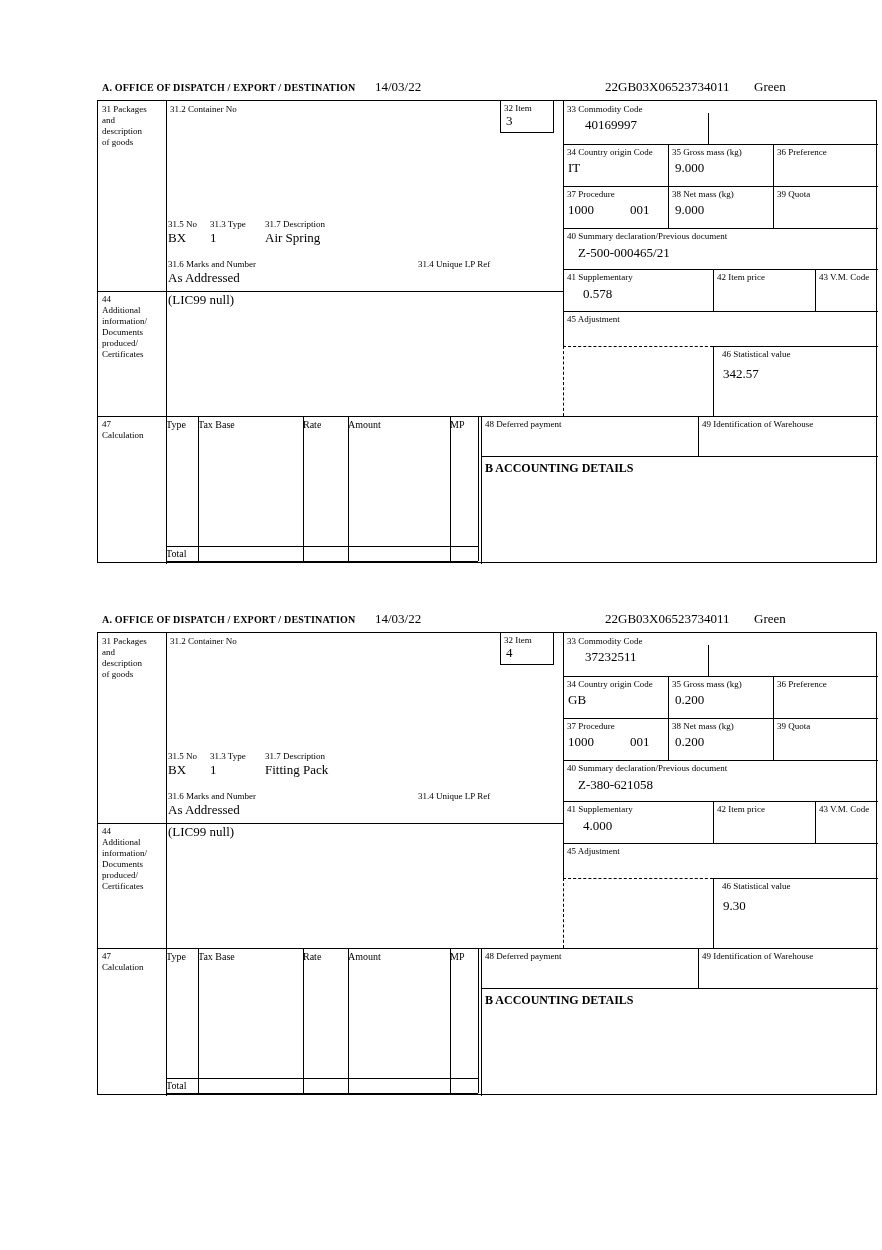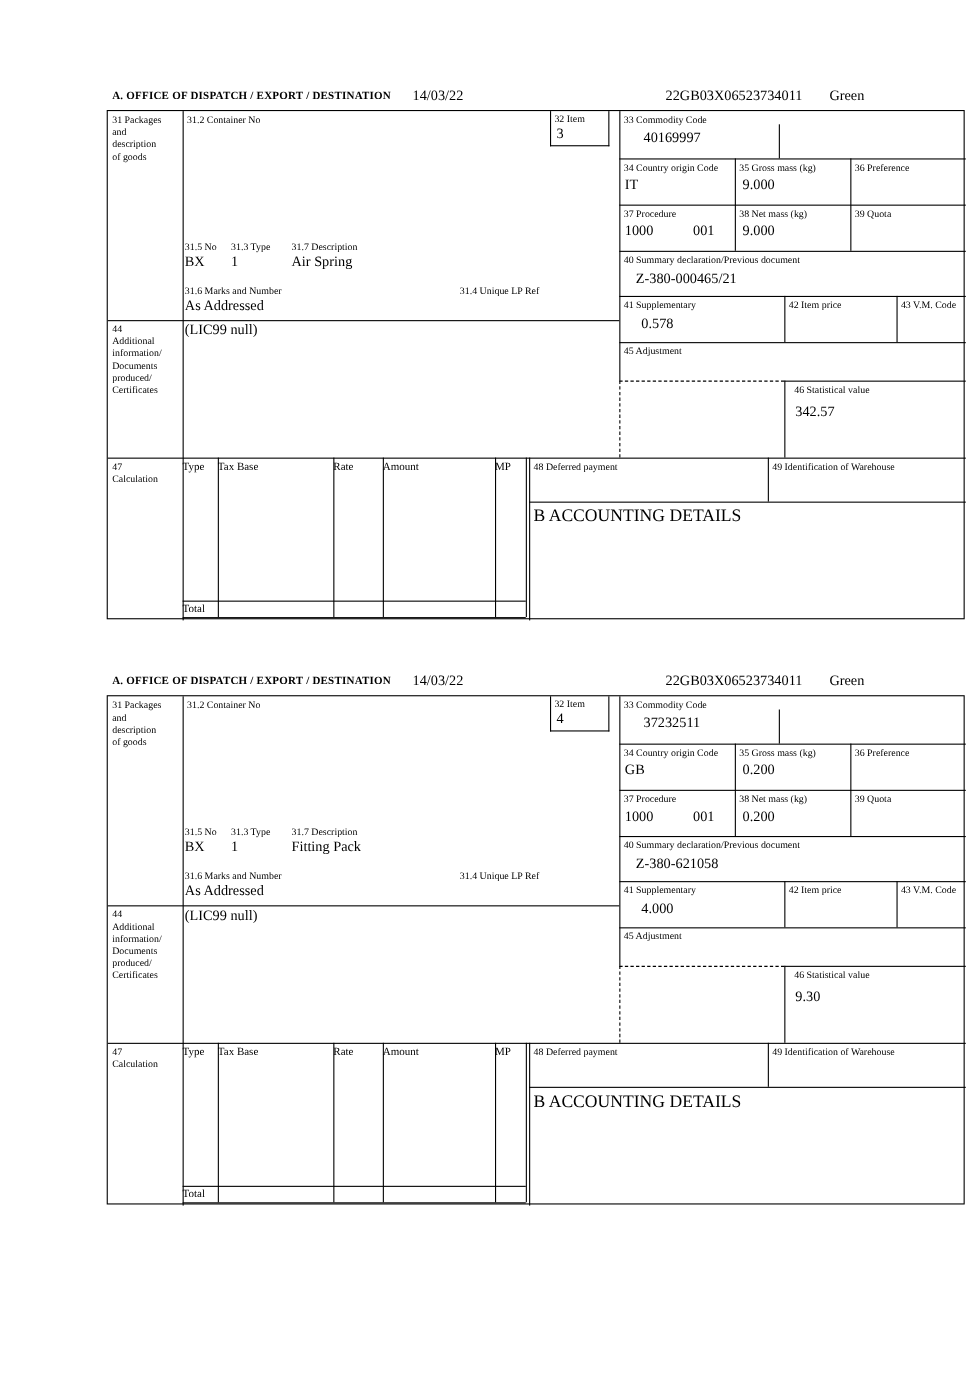--- a/index.html
+++ b/index.html
@@ -10,21 +10,21 @@
   .box { left:0; top:22px; width:780px; height:463px; border:1px solid #000; background:#fff; }
   .vl { width:1px; background:#000; }
   .hl { height:1px; background:#000; }
   .dvl { width:0; border-left:1px dashed #000; }
   .dhl { height:0; border-top:1px dashed #000; }
   .lbl { font-size:9px; line-height:11px; white-space:pre-line; }
   .val { font-size:13px; line-height:14px; white-space:nowrap; }
   .hdr-office { font-size:10px; font-weight:bold; letter-spacing:0.2px; }
   .hdr-val { font-size:13px; }
   .th { font-size:10px; text-align:left; white-space:nowrap; }
-  .acct { font-size:16px; font-weight:normal; }
+  .acct { font-size:12px; font-weight:bold; }
   .box32 { left:402px; top:0; width:54px; height:32px; border:1px solid #000; border-top:none; }
 </style>
 </head>
 <body>
 
 <div id="page">
 <div class="block" style="top: 78px;">
   <div class="hdr-office" style="left:5px;top:4px">A.  OFFICE OF DISPATCH / EXPORT / DESTINATION</div>
   <div class="hdr-val" style="left:278px;top:1px">14/03/22</div>
   <div class="hdr-val" style="left:508px;top:1px">22GB03X06523734011</div>
@@ -84,21 +84,21 @@
     <div class="val" style="left:577px;top:60px">9.000</div>
 
     <div class="lbl" style="left:469px;top:88px">37 Procedure</div>
     <div class="lbl" style="left:574px;top:88px">38 Net mass (kg)</div>
     <div class="lbl" style="left:679px;top:88px">39 Quota</div>
     <div class="val" style="left:470px;top:102px">1000</div>
     <div class="val" style="left:532px;top:102px">001</div>
     <div class="val" style="left:577px;top:102px">9.000</div>
 
     <div class="lbl" style="left:469px;top:130px">40 Summary declaration/Previous document</div>
-    <div class="val" style="left:480px;top:145px">Z-380-000465/21</div>
+    <div class="val" style="left:480px;top:145px">Z-500-000465/21</div>
 
     <div class="lbl" style="left:469px;top:171px">41 Supplementary</div>
     <div class="lbl" style="left:619px;top:171px">42 Item price</div>
     <div class="lbl" style="left:721px;top:171px">43 V.M. Code</div>
     <div class="val" style="left:485px;top:186px">0.578</div>
 
     <div class="lbl" style="left:469px;top:213px">45 Adjustment</div>
     <div class="lbl" style="left:624px;top:248px">46 Statistical value</div>
     <div class="val" style="left:625px;top:266px">342.57</div>
 

